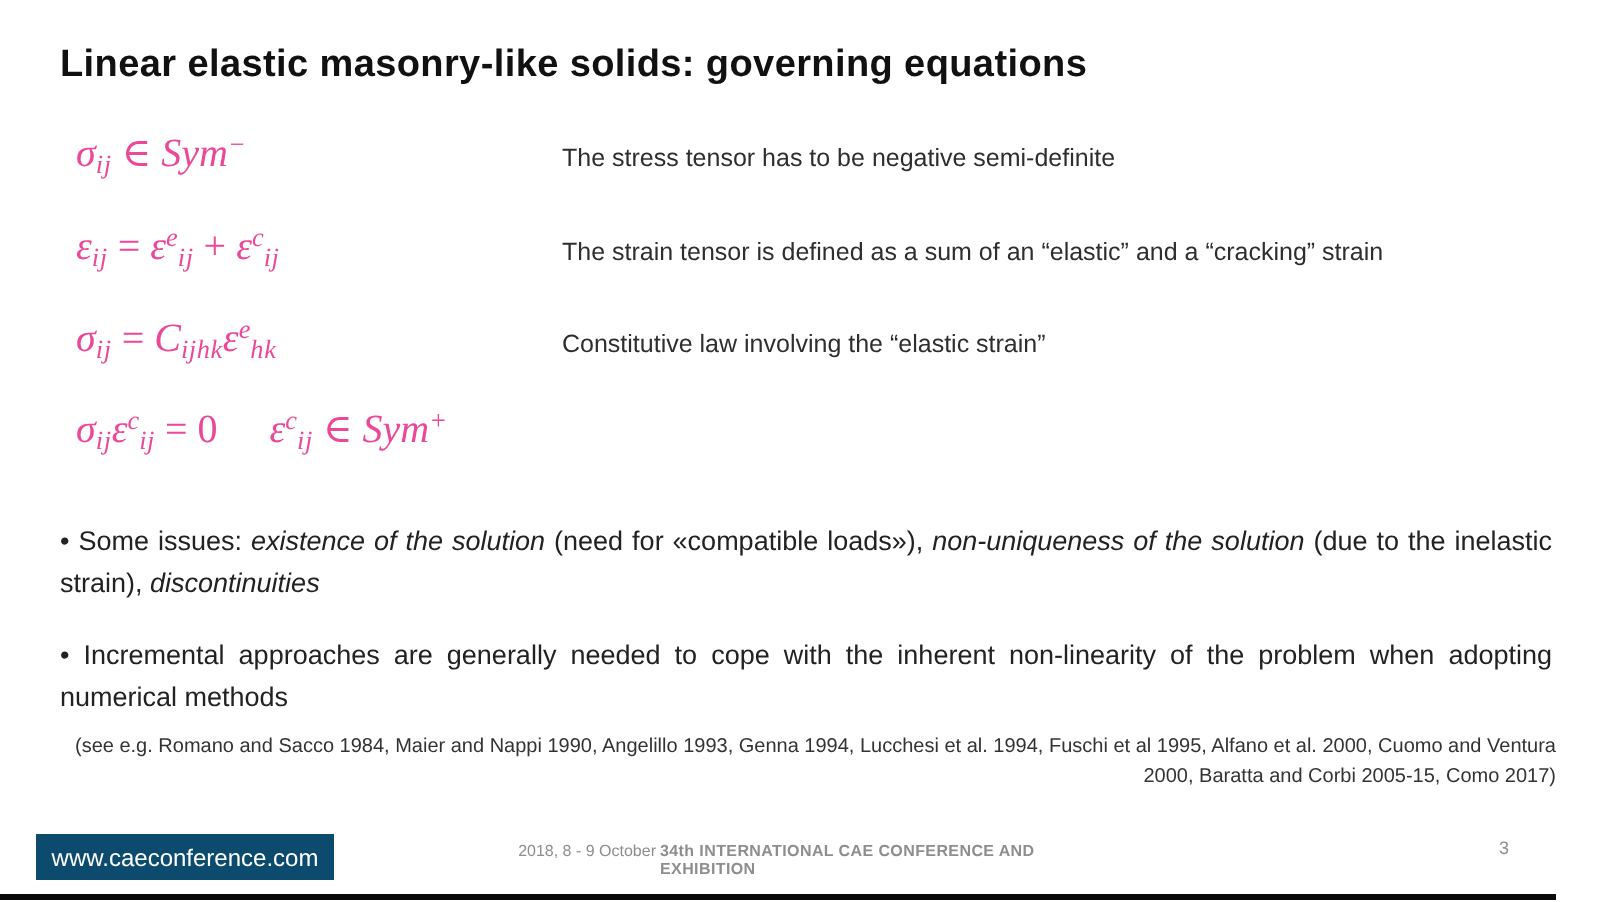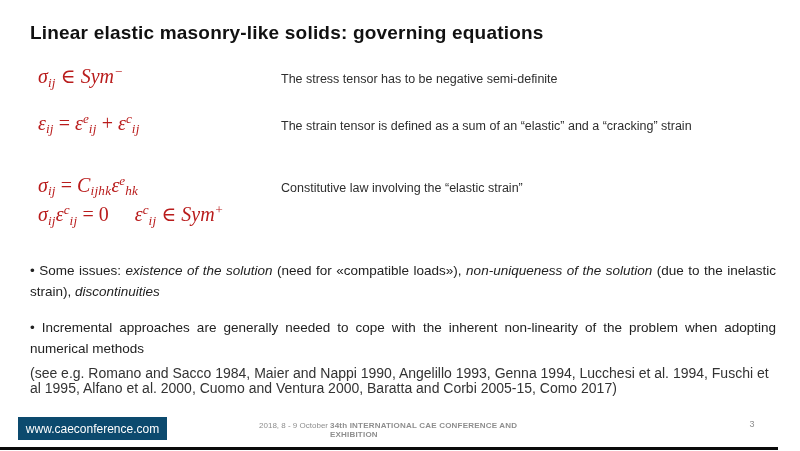--- a/index.html
+++ b/index.html
@@ -18,41 +18,41 @@
     letter-spacing:.2px;
   }
   
   .eq-row{
     position:absolute;left:38px;
     display:flex;align-items:baseline;
     white-space:nowrap;
   }
   .eq{
     font-family:"Liberation Serif","DejaVu Serif",serif;
-    font-size:20px;color:#b91c1c;
+    font-size:20px;color:#ec4899;
     width:243px;flex:0 0 243px;
   }
   .seg-v{font-style:italic;}
   .seg-o{font-style:normal;}
   .seg-sub{font-style:italic;font-size:66%;vertical-align:-22%;letter-spacing:.3px;}
   .seg-sup{font-style:italic;font-size:66%;vertical-align:42%;}
   .seg-gap{display:inline-block;width:26px;}
   .eq-desc{
     font-size:12.5px;color:#2e2e2e;white-space:nowrap;
   }
   
   .bullet{
     position:absolute;left:30px;width:746px;
     font-size:13.5px;line-height:21px;color:#222;
     text-align:justify;
   }
   .bullet .seg-i{font-style:italic;}
   .refs{
     position:absolute;left:30px;top:366px;width:748px;
-    font-size:14px;line-height:15px;color:#333;
+    font-size:10px;line-height:15px;color:#333;text-align:right;
   }
   
   .footer-badge{
     position:absolute;left:18px;top:417px;width:149px;height:23px;
     display:flex;align-items:center;justify-content:center;
     color:#ffffff;font-size:12px;
   }
   .footer-date{
     position:absolute;left:198px;top:421px;width:130px;
     font-size:8px;color:#8e8e8e;text-align:right;
@@ -87,21 +87,21 @@
   <div class="title">Linear elastic masonry-like solids: governing equations</div>
 
   <div class="eq-row" style="top:64px;">
     <div class="eq"><span class="seg-v">σ</span><span class="seg-sub">ij</span><span class="seg-o"> ∈ </span><span class="seg-v">Sym</span><span class="seg-sup">−</span></div>
     <div class="eq-desc">The stress tensor has to be negative semi-definite</div>
   </div>
   <div class="eq-row" style="top:111px;">
     <div class="eq"><span class="seg-v">ε</span><span class="seg-sub">ij</span><span class="seg-o"> = </span><span class="seg-v">ε</span><span class="seg-sup">e</span><span class="seg-sub">ij</span><span class="seg-o"> + </span><span class="seg-v">ε</span><span class="seg-sup">c</span><span class="seg-sub">ij</span></div>
     <div class="eq-desc">The strain tensor is defined as a sum of an “elastic” and a “cracking” strain</div>
   </div>
-  <div class="eq-row" style="top:173px;">
+  <div class="eq-row" style="top:157px;">
     <div class="eq"><span class="seg-v">σ</span><span class="seg-sub">ij</span><span class="seg-o"> = </span><span class="seg-v">C</span><span class="seg-sub">ijhk</span><span class="seg-v">ε</span><span class="seg-sup">e</span><span class="seg-sub">hk</span></div>
     <div class="eq-desc">Constitutive law involving the “elastic strain”</div>
   </div>
   <div class="eq-row" style="top:202px;">
     <div class="eq"><span class="seg-v">σ</span><span class="seg-sub">ij</span><span class="seg-v">ε</span><span class="seg-sup">c</span><span class="seg-sub">ij</span><span class="seg-o"> = 0</span><span class="seg-gap"></span><span class="seg-v">ε</span><span class="seg-sup">c</span><span class="seg-sub">ij</span><span class="seg-o"> ∈ </span><span class="seg-v">Sym</span><span class="seg-sup">+</span></div>
   </div>
 
   <div class="bullet" style="top:260px;"><span class="seg-n">• Some issues: </span><span class="seg-i">existence of the solution</span><span class="seg-n"> (need for «compatible loads»), </span><span class="seg-i">non-uniqueness of the solution</span><span class="seg-n"> (due to the inelastic strain), </span><span class="seg-i">discontinuities</span></div>
   <div class="bullet" style="top:317px;"><span class="seg-n">• Incremental approaches are generally needed to cope with the inherent non-linearity of the problem when adopting numerical methods</span></div>
 

